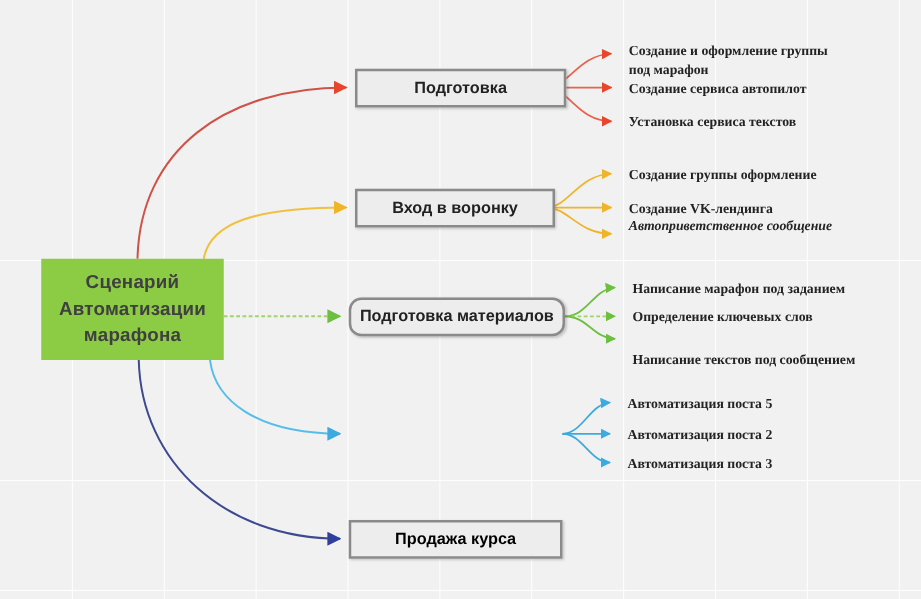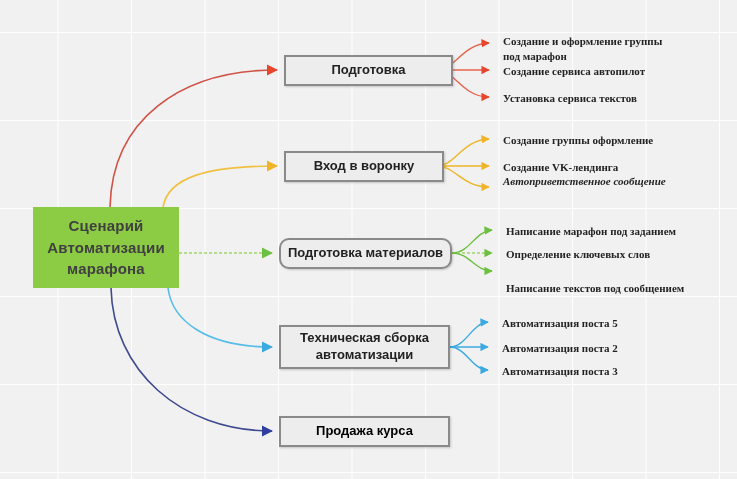--- a/index.html
+++ b/index.html
@@ -136,22 +136,20 @@
   <div class="node node-center" style="left:33px; top:207px; width:146px; height:81px;">Сценарий
 Автоматизации
 марафона</div>
 
   <div class="node node-branch" style="left:284px; top:55px; width:169px; height:31px;">Подготовка</div>
 
   <div class="node node-branch" style="left:284px; top:151px; width:160px; height:31px;">Вход в воронку</div>
 
   <div class="node node-branch" style="left:279px; top:238px; width:173px; height:31px;border-radius:10px;">Подготовка материалов</div>
 
-  <div class="node node-branch" style="left:279px; top:325px; width:171px; height:44px;">Техническая сборка
-автоматизации</div>
 
   <div class="node node-branch accent-red-text" style="left:279px; top:416px; width:171px; height:31px;">Продажа курса</div>
 
   <div class="leaf" style="left:503px; top:34px; width:200px;">Создание и оформление группы
 под марафон</div>
   <div class="leaf" style="left:503px; top:64px; width:200px;">Создание сервиса автопилот</div>
   <div class="leaf" style="left:503px; top:91px; width:200px;">Установка сервиса текстов</div>
 
   <div class="leaf" style="left:503px; top:133px; width:210px;">Создание группы оформление</div>
   <div class="leaf" style="left:503px; top:160px; width:210px;">Создание VK-лендинга</div>

